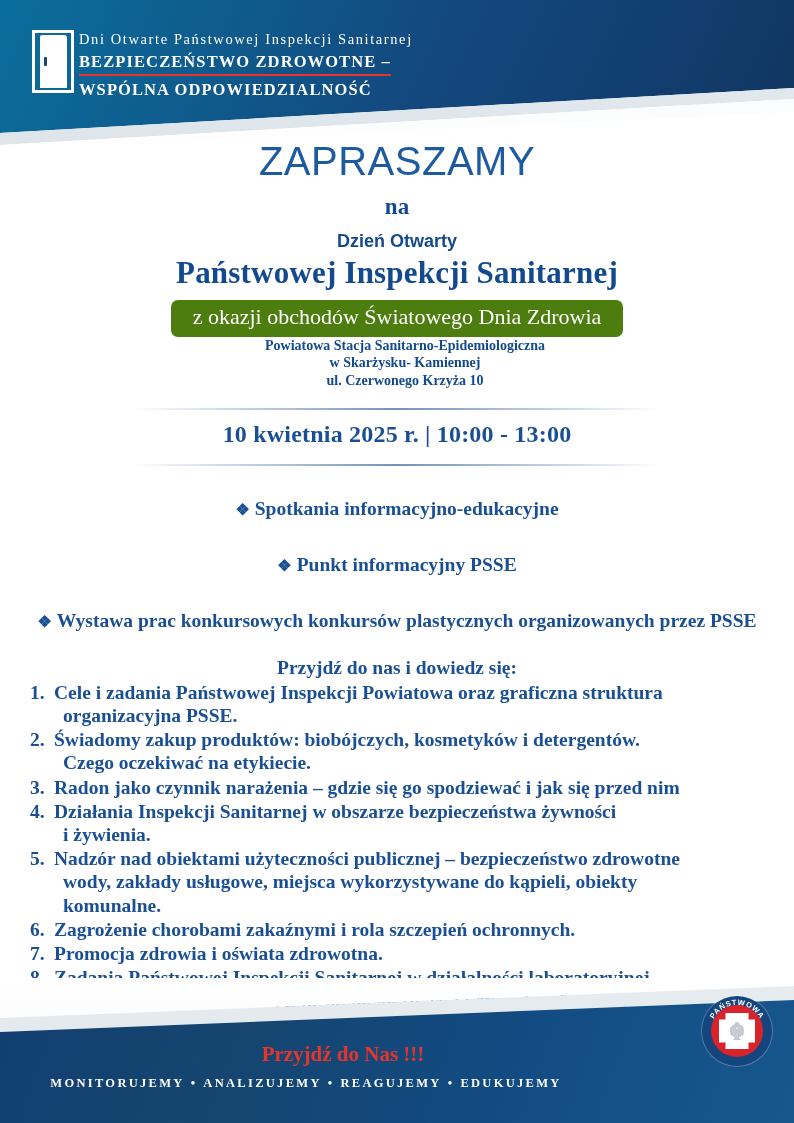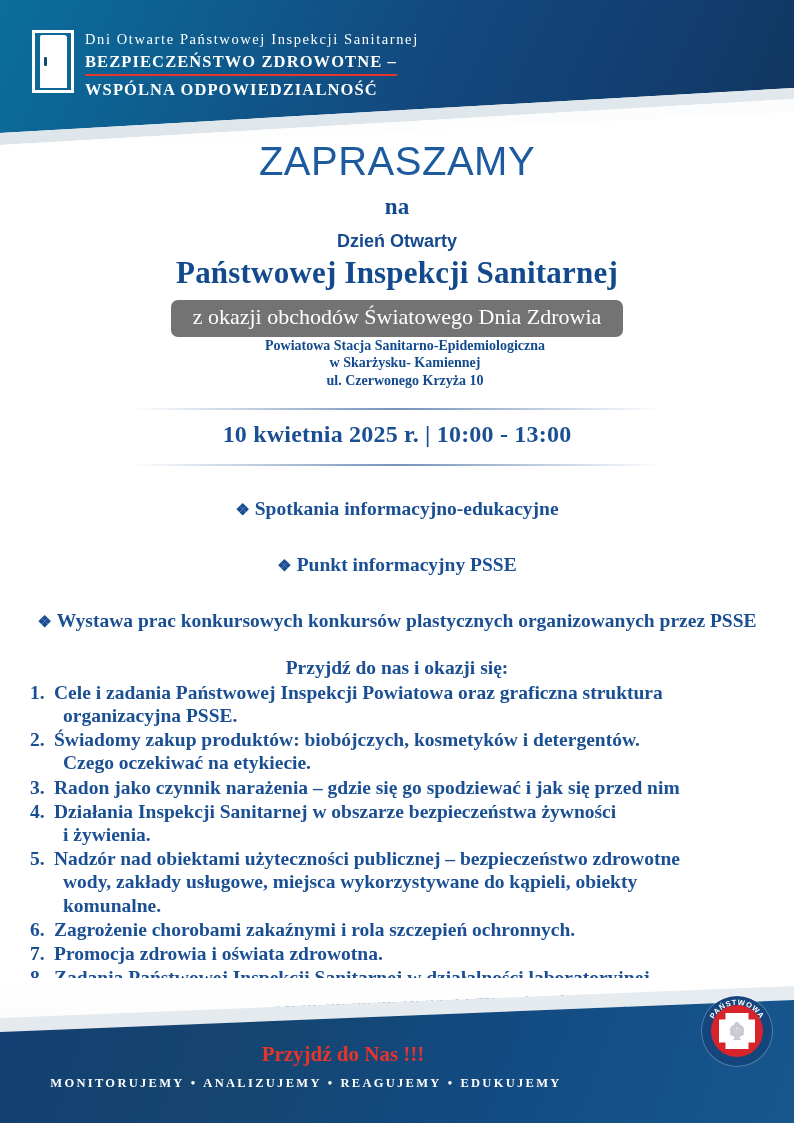--- a/index.html
+++ b/index.html
@@ -27,21 +27,21 @@
     clip-path: polygon(0 133px, 794px 88px, 794px 99px, 0 145px);
   }
   .header-swoosh2{
     position:absolute; left:0; top:0; width:794px; height:152px;
     background:linear-gradient(180deg,#f2f5f8 0%,#ffffff 100%);
     clip-path: polygon(0 145px, 794px 99px, 794px 112px, 0 152px);
   }
 
   .logo-lockup{
     position:absolute; left:32px; top:30px;
-    display:flex; align-items:flex-start; gap:11px;
+    display:flex; align-items:flex-start; gap:5px;
   }
   .door-icon{ width:42px; height:63px; position:relative; flex:0 0 auto; }
   .door-frame{
     position:absolute; left:0; top:0; width:42px; height:63px;
     border:3px solid #ffffff;
   }
   .door-panel{
     position:absolute; left:8px; top:5px; width:27px; height:53px;
     background:#ffffff;
     border-radius:2px 3px 0 0;
@@ -84,21 +84,21 @@
     font-family:"Liberation Sans", sans-serif;
     font-size:18px; font-weight:bold; color:#134a8e; margin-top:11px;
   }
   .t-pis{
     font-size:31px; font-weight:bold; color:#134a8e; margin-top:3px;
     letter-spacing:0.2px;
   }
 
   .red-banner{
     display:inline-block;
-    background:#737373;
+    background:#4d7c0f;
     color:#ffffff;
     font-size:22px;
     padding:5px 22px 7px 22px;
     border-radius:7px;
     margin-top:9px;
     line-height:1.12;
   }
 
   .address{
     font-size:14px; font-weight:bold; color:#134a8e; line-height:1.27;padding-left:16px;
@@ -253,21 +253,21 @@
       <span class="dia">❖</span><span>Spotkania informacyjno-edukacyjne</span>
     </div>
     <div class="bline">
       <span class="dia">❖</span><span>Punkt informacyjny PSSE</span>
     </div>
     <div class="bline">
       <span class="dia">❖</span><span>Wystawa prac konkursowych konkursów plastycznych organizowanych przez PSSE</span>
     </div>
   </div>
 
-  <div class="przyjdz">Przyjdź do nas i okazji się:</div>
+  <div class="przyjdz">Przyjdź do nas i dowiedz się:</div>
 
   <div class="numlist">
       <div class="li">
         <span class="num">1.</span>
         <span class="body"><span>Cele i zadania Państwowej Inspekcji Powiatowa oraz graficzna struktura</span><span class="cont">organizacyjna PSSE.</span></span>
       </div>
       <div class="li">
         <span class="num">2.</span>
         <span class="body"><span>Świadomy zakup produktów: biobójczych, kosmetyków i detergentów.</span><span class="cont">Czego oczekiwać na etykiecie.</span></span>
       </div>

